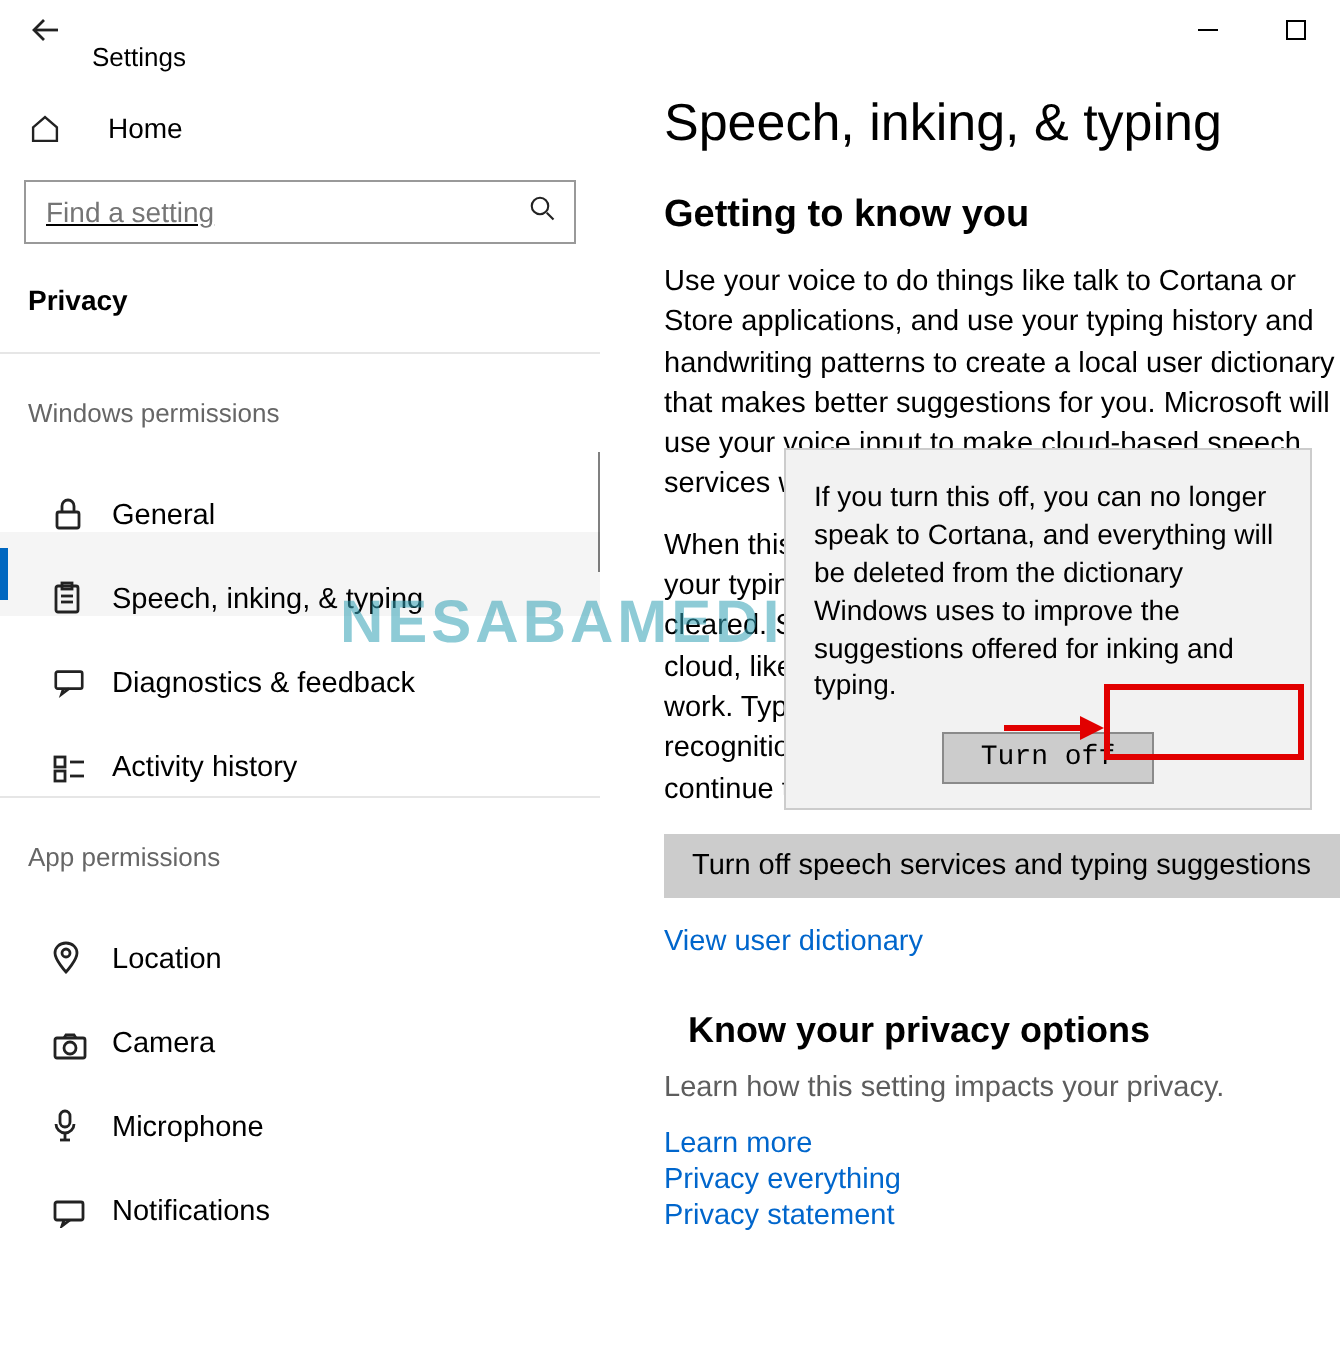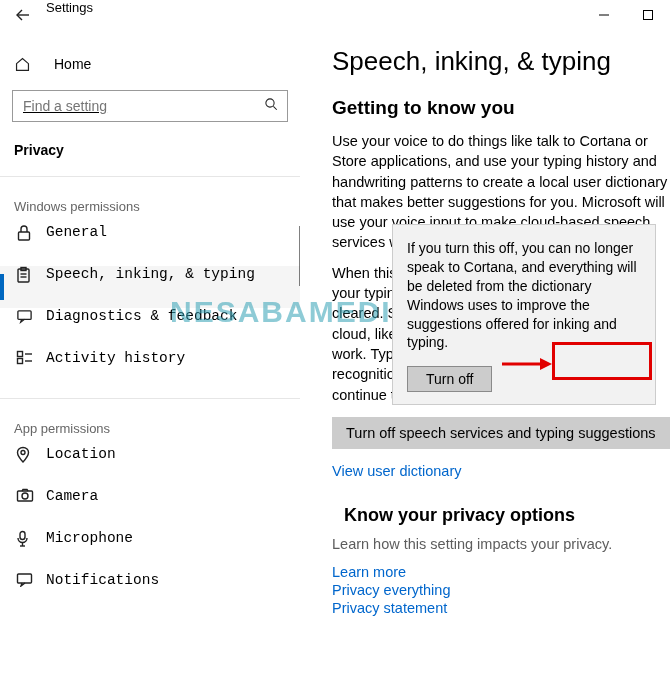--- a/index.html
+++ b/index.html
@@ -5,21 +5,21 @@
   * { box-sizing: border-box; }
   html, body { margin:0; padding:0; }
   body {
     width:670px; height:684px;
     font-family:"Segoe UI", Arial, sans-serif;
     font-size:14px; color:#000; background:#fff;
     overflow:hidden; position:relative;
   }
 
   
-  .titlebar { display:flex; align-items:flex-start; height:36px; padding:0 10px; }
+  .titlebar { display:flex; align-items:flex-end; height:36px; padding:0 10px; }
   .titlebar .back { width:26px; text-align:center; font-size:18px; line-height:36px; }
   .titlebar .title { padding-left:10px; font-size:13px; }
   .wc { position:absolute; top:0; right:0; display:flex; }
   .wc > div { width:44px; height:30px; display:flex; align-items:center; justify-content:center; }
   .wc svg { display:block; }
 
   .body { display:flex; height:648px; }
 
   
   .sidebar { width:300px; flex:0 0 300px; padding:8px 0 0 0; position:relative; }
@@ -35,21 +35,21 @@
   }
   .search input {
     flex:1; border:none; outline:none; font-family:inherit; font-size:14px;
     background:transparent; color:#555;
   }
   .search .sic { color:#333; }
 
   .section-title { font-size:14px; font-weight:600; padding:6px 14px 12px 14px; }
   .group-title { font-size:13px; color:#666; padding:16px 14px 10px 14px; }
 
-  .nav-item { display:flex; align-items:flex-start; height:42px; padding-left:16px; cursor:default; position:relative;font-family:Liberation Mono, monospace; }
+  .nav-item { display:flex; align-items:flex-end; height:42px; padding-left:26px; cursor:default; position:relative; }
   .nav-item .ic { width:30px; display:flex; align-items:center; }
   .nav-item .lbl { font-size:14.5px; }
   .nav-item.sel::before {
     content:""; position:absolute; left:0; top:8px; bottom:8px; width:4px; background:#0067c0;
   }
   .nav-item.sel { background:rgba(0,0,0,0.04); }
 
   .divider { border:none; border-top:1px solid #e6e6e6; margin:6px 0; }
 
   
@@ -70,21 +70,21 @@
 
   .link { color:#0066cc; font-size:14.5px; margin-bottom:2px; }
 
   
   .popover {
     position:absolute; left:392px; top:224px; width:264px;
     background:#f2f2f2; border:1px solid #ccc; padding:14px 14px 12px 14px;
     z-index:5;
   }
   .popover p { font-size:14px; line-height:1.35; margin:0 0 14px 0; }
-  .popover .btn-row { display:flex; justify-content:flex-start; }
+  .popover .btn-row { display:flex; justify-content:center;font-family:Liberation Mono, monospace; }
   .popover button {
     background:#ccc; border:1px solid #8a8a8a; padding:4px 18px;
     font-family:inherit; font-size:14px;
   }
   .highlight-box {
     position:absolute; border:3px solid #e10000; pointer-events:none;
     left:552px; top:342px; width:100px; height:38px; z-index:6;
   }
   .arrow {
     position:absolute; left:500px; top:356px; z-index:6; pointer-events:none;

